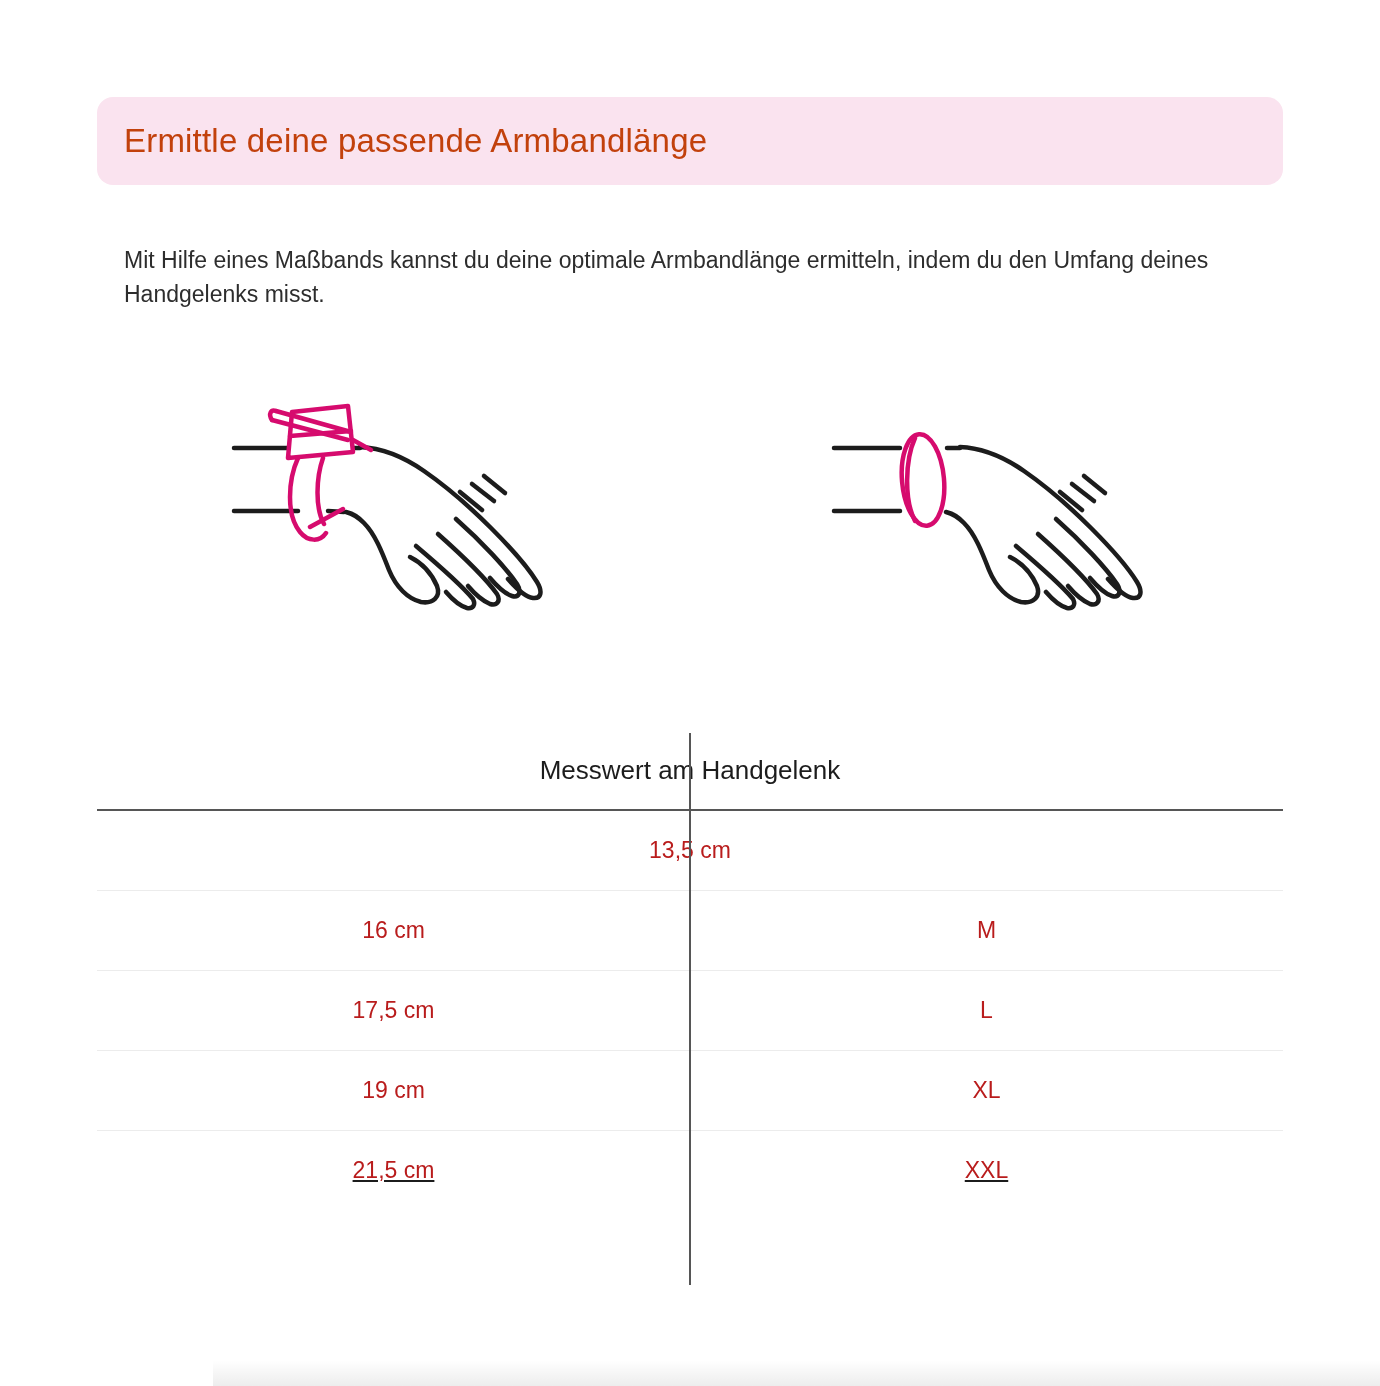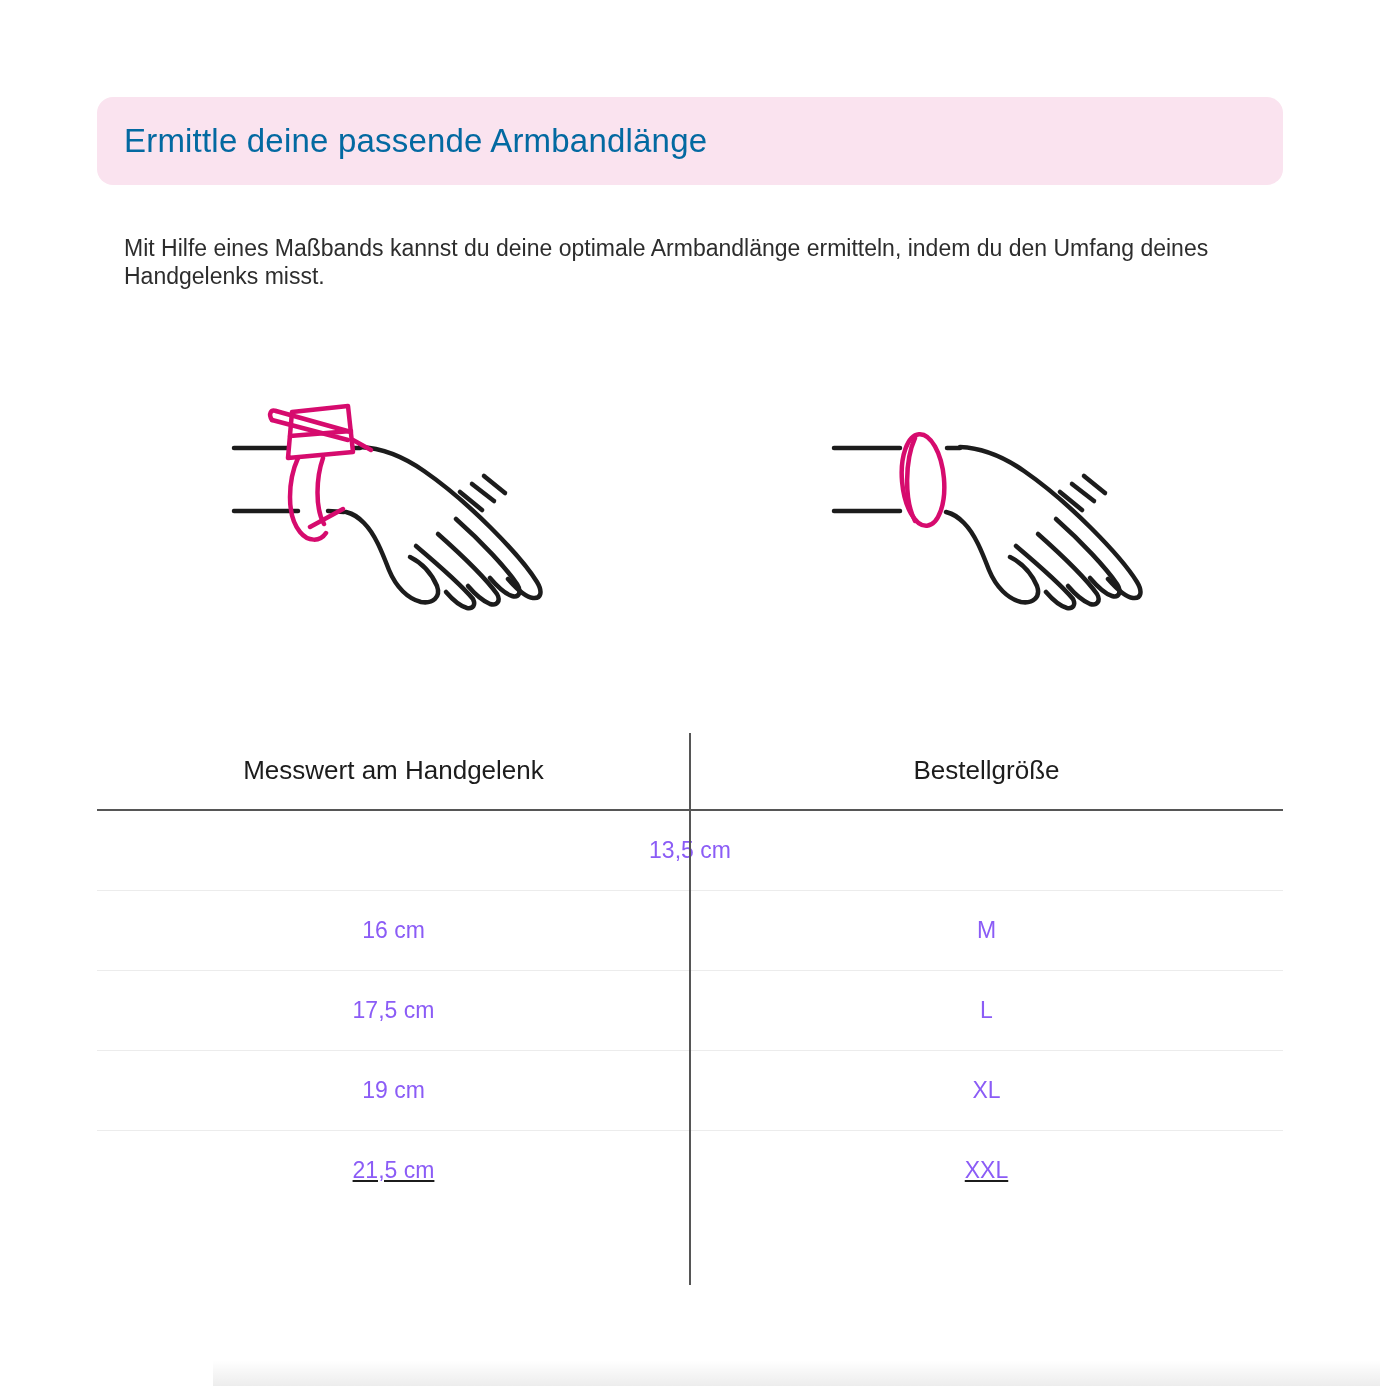--- a/index.html
+++ b/index.html
@@ -18,27 +18,27 @@
     border-radius:16px;
     display:flex;align-items:center;
     box-sizing:border-box;
     padding-left:27px;
   }
   .banner h1{
     margin:0;
     font-size:33px;
     font-weight:400;
     letter-spacing:.2px;
-    color:#0369a1;
+    color:#c2410c;
   }
   .intro{
-    position:absolute;left:124px;top:211px;
+    position:absolute;left:124px;top:220px;
     width:1156px;
     font-size:23px;
-    line-height:28px;
+    line-height:34px;
     color:#2d2d2d;
   }
   .illustration{position:absolute;width:400px;height:260px;}
   .illustration.left{left:220px;top:380px;}
   .illustration.right{left:820px;top:380px;}
 
   .size-table{
     position:absolute;left:97px;top:731px;
     width:1186px;
   }
@@ -50,21 +50,21 @@
     flex:1;display:flex;align-items:center;justify-content:center;
     font-size:26px;color:#1c1c1c;
   }
   .trow{
     display:flex;height:79px;
     border-bottom:1px solid #ececec;
   }
   .trow:last-child{border-bottom:none;text-decoration:underline;}
   .cell{
     flex:1;display:flex;align-items:center;justify-content:center;
-    font-size:23px;color:#8b5cf6;
+    font-size:23px;color:#b91c1c;
   }
   .vdivider{
     position:absolute;left:689px;top:733px;
     width:2px;height:552px;
     background:#565656;
   }
   .bottom-shadow{
     position:absolute;left:213px;top:1360px;
     width:1167px;height:26px;
     background:linear-gradient(180deg,rgba(0,0,0,0) 0%,rgba(0,0,0,0.045) 60%,rgba(0,0,0,0.07) 100%);
@@ -129,21 +129,20 @@
     </g>
     <g stroke="#d60b6e" stroke-width="4.5" fill="none" stroke-linecap="round">
       <ellipse cx="103" cy="100" rx="21" ry="46" transform="rotate(-5 103 100)"></ellipse>
       <path d="M95,58 C85,80 84,120 95,141"></path>
     </g>
   </svg>
 
   <div class="size-table">
     <div class="thead">
       <div class="th">Messwert am Handgelenk</div>
-      <div class="th">Bestellgröße</div>
     </div>
     <div class="trow">
       <div class="cell">13,5 cm</div>
     </div>
     <div class="trow">
       <div class="cell">16 cm</div>
       <div class="cell">M</div>
     </div>
     <div class="trow">
       <div class="cell">17,5 cm</div>

